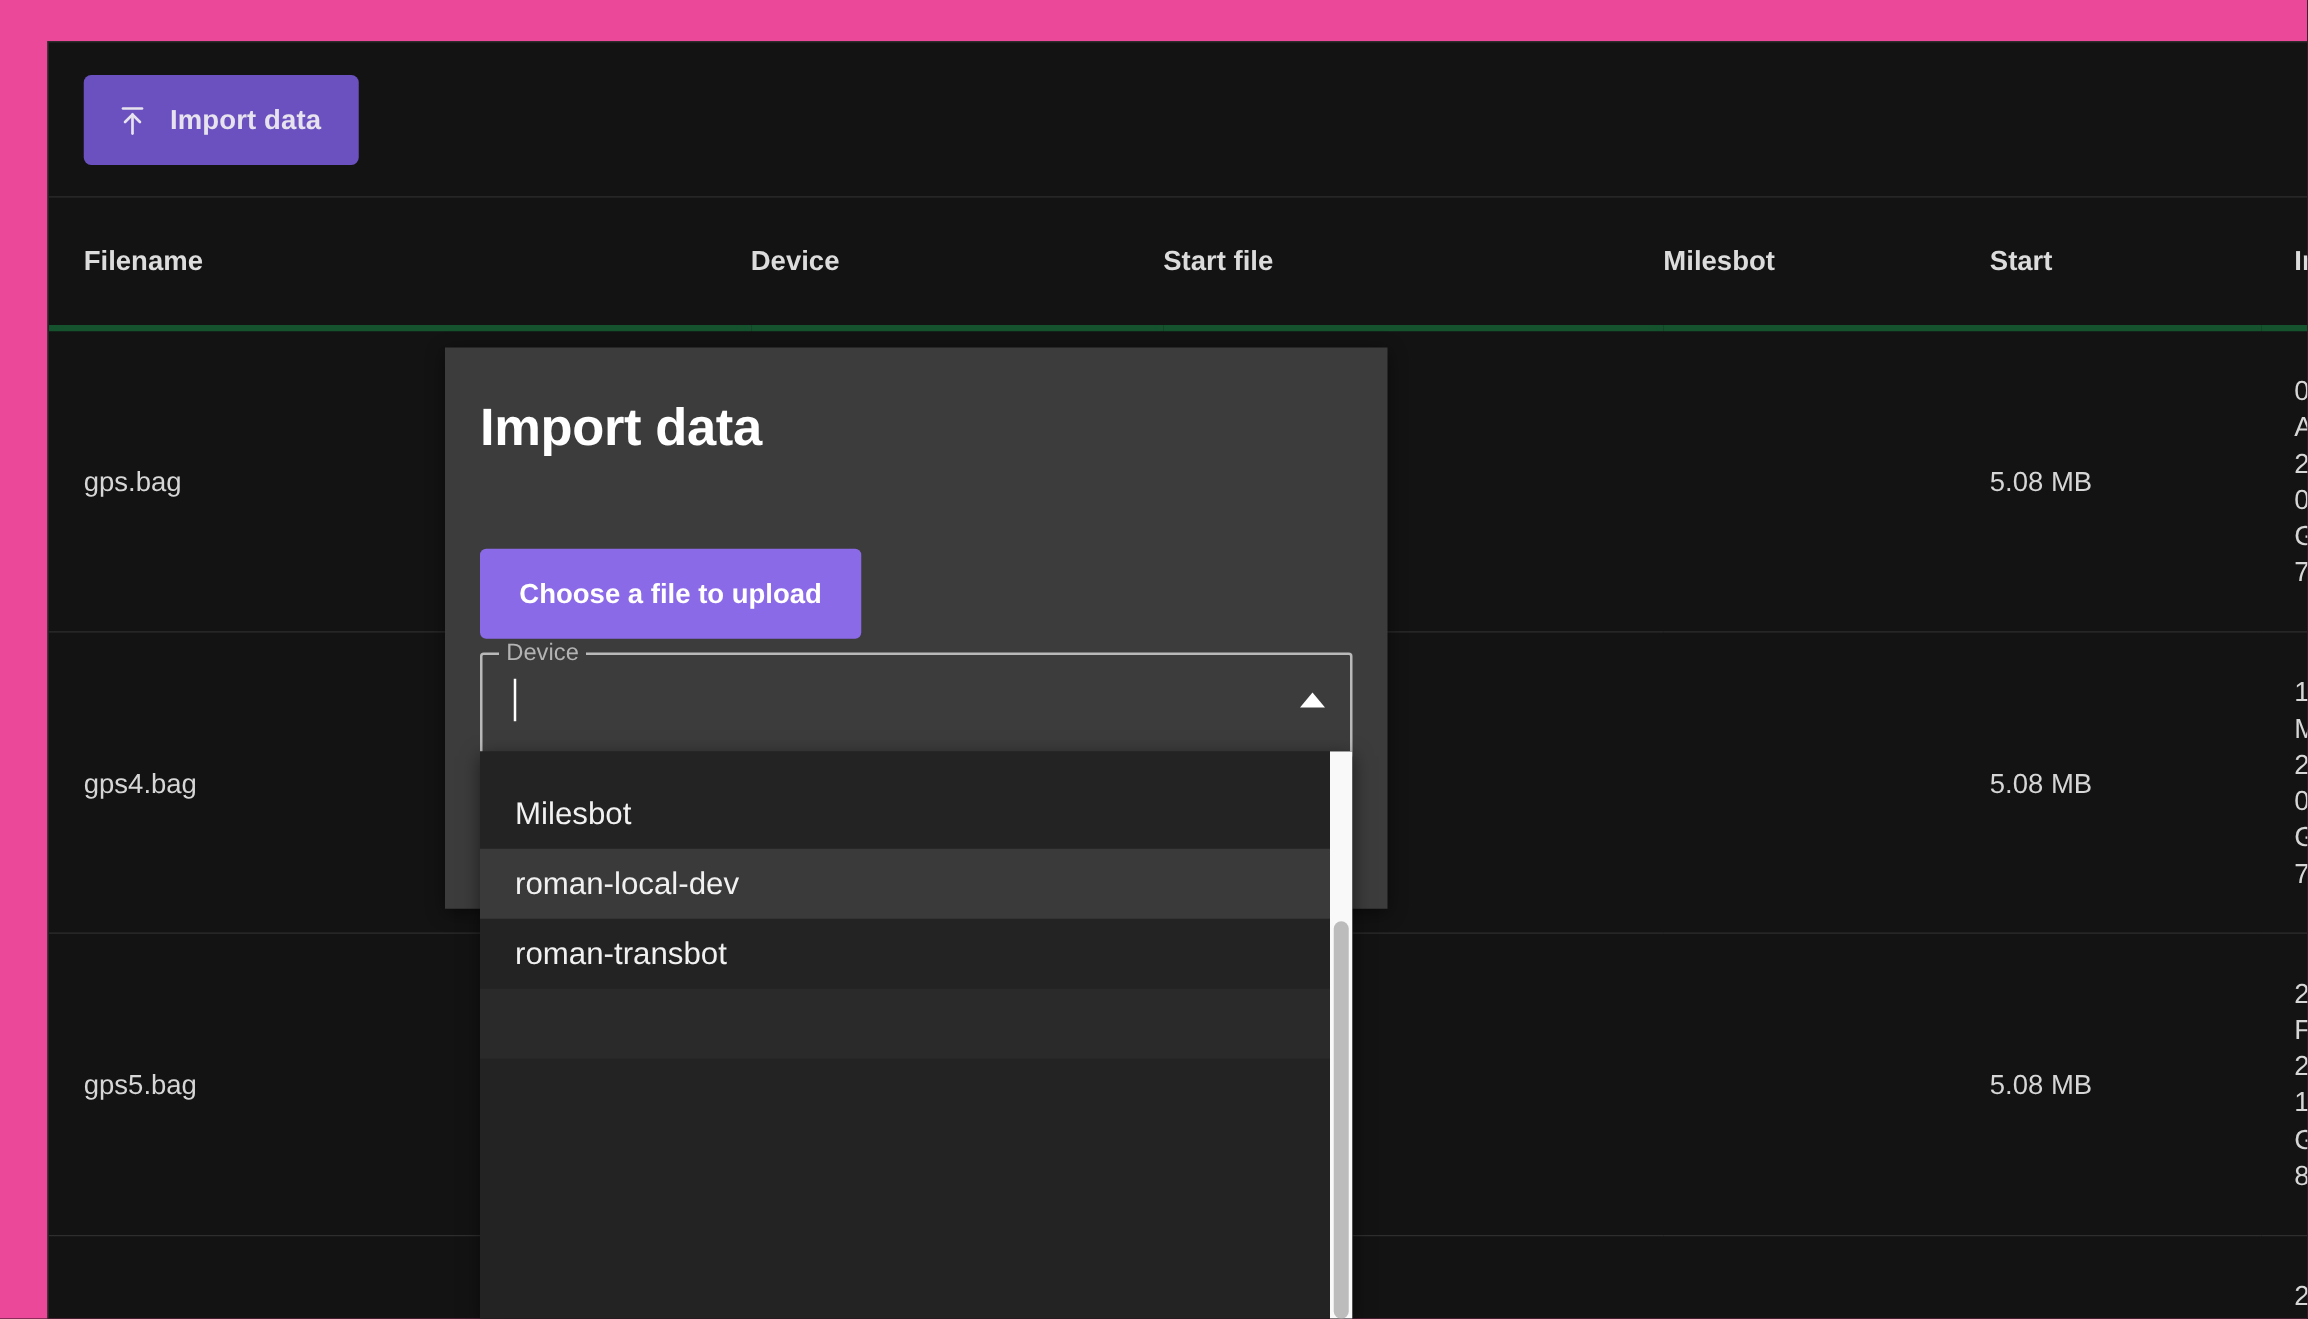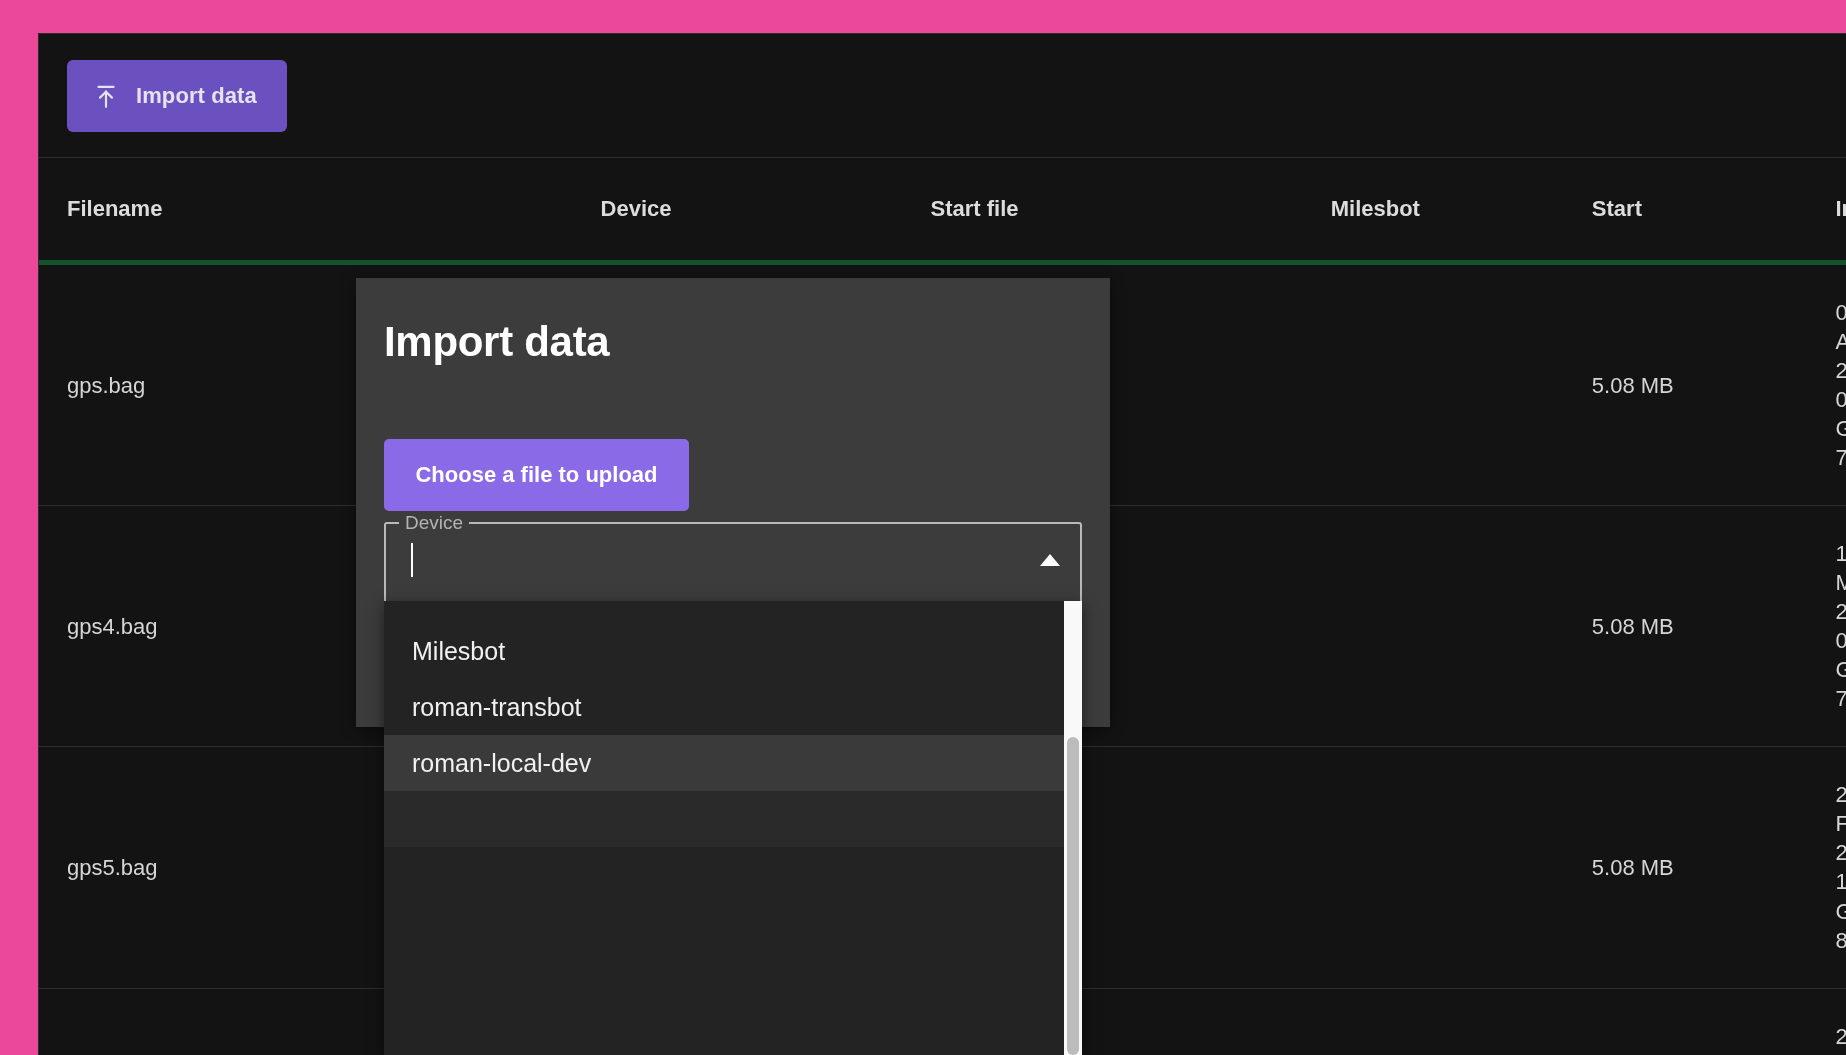--- a/index.html
+++ b/index.html
@@ -321,22 +321,22 @@
       <span class="caret-bar"></span>
       <span class="device-caret-val"></span>
       <span class="device-caret"></span>
     </div>
   </div>
 
   <div class="dropdown">
     <div class="dd-list">
       <div class="dd-spacer"></div>
       <div class="dd-item">Milesbot</div>
+      <div class="dd-item selected">roman-local-dev</div>
       <div class="dd-item">roman-transbot</div>
-      <div class="dd-item selected">roman-local-dev</div>
       <div class="dd-item ghost"></div>
     </div>
     <div class="dd-scrollbar">
       <div class="dd-thumb"></div>
     </div>
   </div>
 
 </div>
 
 </body></html>

